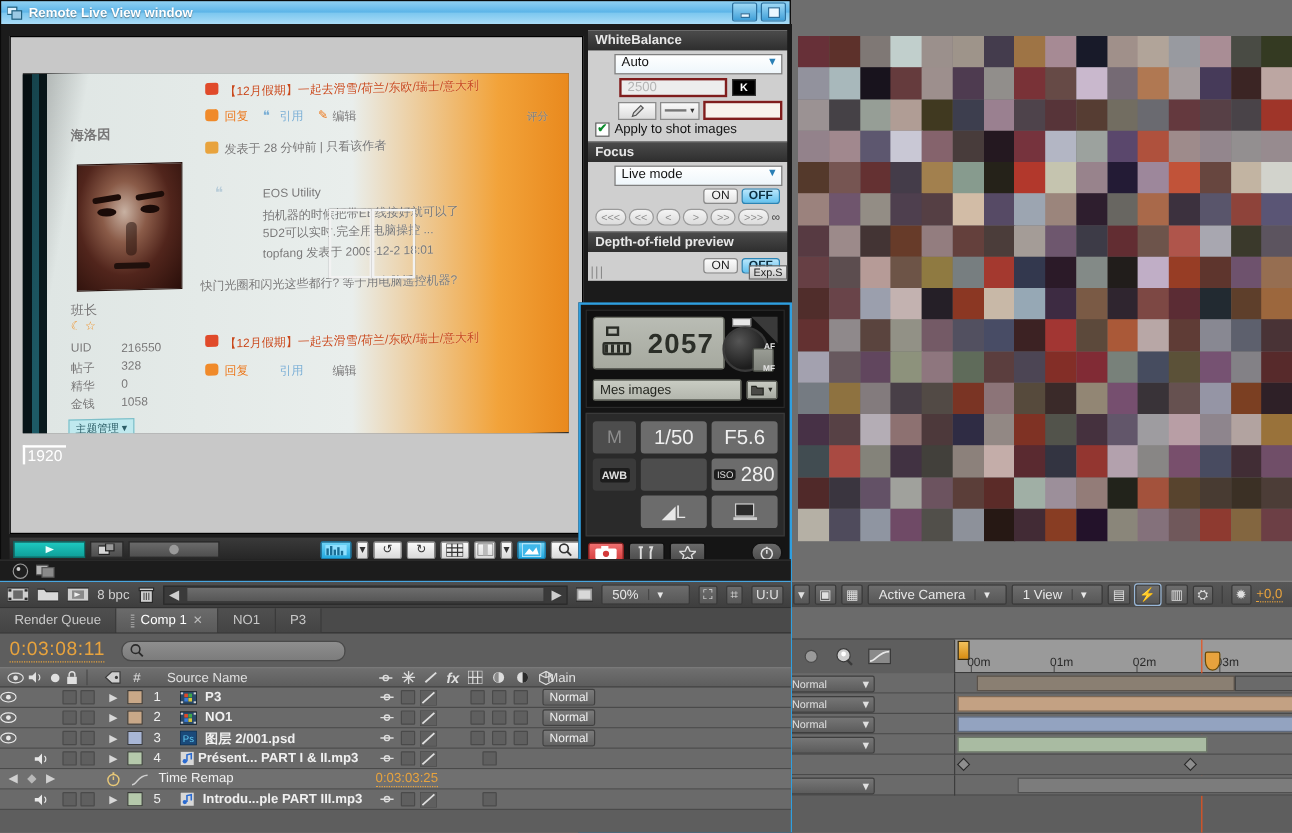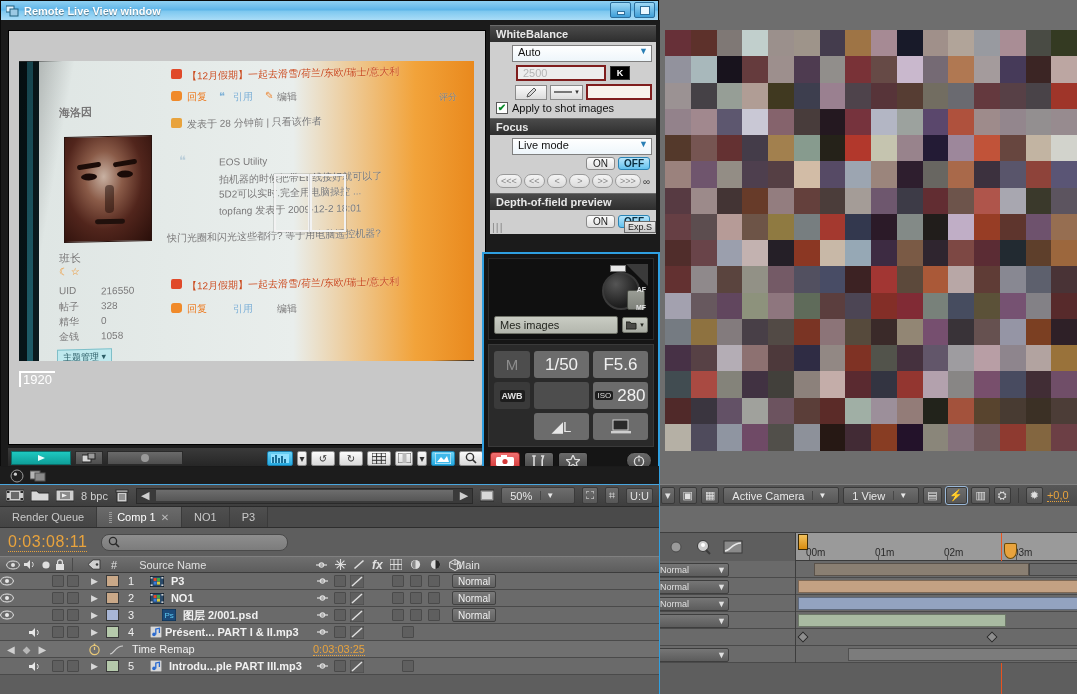--- a/index.html
+++ b/index.html
@@ -1001,20 +1001,25 @@
         <div class="grip">|||</div>
         <div class="exp-tab">Exp.S</div>
       </div>
     </div>
   </div>
 
   <div class="eos-win">
 
     <div class="eos-top-panel">
       <div style="position:relative;height:46px">
+        <div class="shot-box">
+          <span class="sq-ico"></span>
+          <span class="batt"></span>
+          <span class="shot-count">2057</span>
+        </div>
         <div style="position:absolute;right:22px;top:1px;width:16px;height:7px;background:#e8e8e8;border:1px solid #777"></div>
         <div style="position:absolute;right:0;top:0;width:0;height:0;border-top:22px solid #3a3a3a;border-left:22px solid transparent"></div>
         <div class="dial"></div>
         <div class="afmf"></div>
         <span style="position:absolute;right:2px;top:22px;font-size:7px;color:#e4e4e4;font-weight:bold">AF</span>
         <span style="position:absolute;right:2px;top:40px;font-size:7px;color:#e4e4e4;font-weight:bold">MF</span>
       </div>
       <div class="folder-row">
         <div class="folder-field">Mes images</div>
         <div class="folder-btn">
@@ -1404,21 +1409,21 @@
               <ellipse cx="7" cy="5" rx="6.4" ry="4" fill="none" stroke="#e8e8e8"></ellipse>
               <circle cx="7" cy="5" r="2" fill="#e8e8e8"></circle>
             </svg>
           </span>
           <span style="width:24px;text-align:center;display:inline-block"></span>
           <span class="swbox"></span>
           <span class="swbox" style="margin-left:3px"></span>
           <span style="margin-left:12px;color:#d8d8d8;font-size:9px">▶</span>
           <span class="clr-chip" style="margin-left:8px;background:#a8b6d6"></span>
           <span style="margin-left:9px;width:14px">3</span>
-          <span style="margin-left:20px;display:inline-flex;align-items:center">
+          <span style="margin-left:8px;display:inline-flex;align-items:center">
             <svg width="14" height="12" viewBox="0 0 14 12">
               <rect width="14" height="12" fill="#1b4a7a" stroke="#0c2a46"></rect>
               <text x="2.4" y="9" font-size="8" fill="#5ec8f0" font-family="sans-serif">Ps</text>
             </svg>
           </span>
           <span class="lname" style="margin-left:7px">图层 2/001.psd</span>
           <span style="position:absolute;left:316px">
             <svg width="13" height="10" viewBox="0 0 13 10">
               <line x1="1" y1="5" x2="12" y2="5" stroke="#ddd" stroke-width="1.2"></line>
               <circle cx="6.5" cy="5" r="2.2" fill="none" stroke="#ddd" stroke-width="1.2"></circle>

